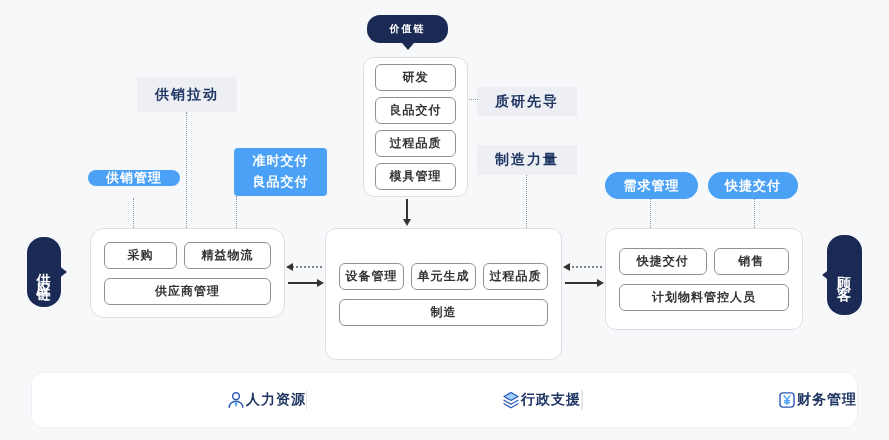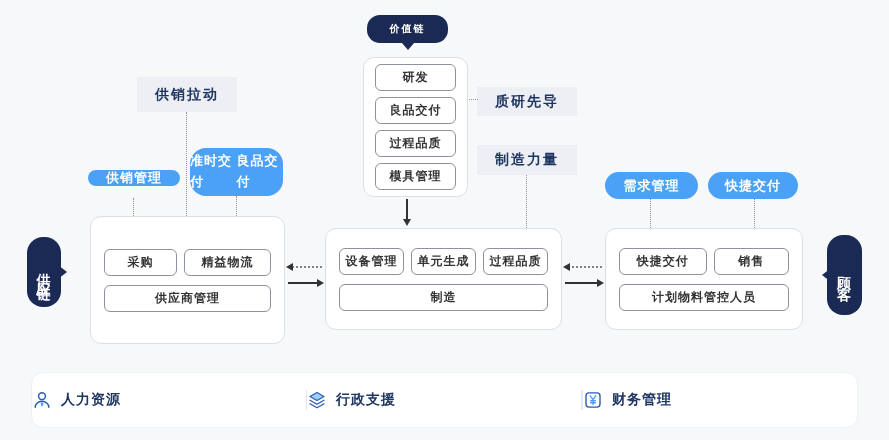--- a/index.html
+++ b/index.html
@@ -30,55 +30,55 @@
   .vbadge.tail-left::after{content:'';position:absolute;right:31px;top:50%;transform:translateY(-50%);
     border:7px solid transparent;border-right:9px solid var(--navy);}
 
   
   .glabel{position:absolute;background:var(--label-bg);color:var(--navy-text);font-weight:bold;
     font-size:14px;letter-spacing:2px;display:flex;align-items:center;justify-content:center;}
 
   
   .pill{position:absolute;background:var(--blue);color:#fff;font-weight:bold;font-size:13px;
     letter-spacing:1px;border-radius:14px;display:flex;align-items:center;justify-content:center;z-index:2;}
-  .pill.two-line{flex-direction:row;border-radius:16px;line-height:1.6;}
+  .pill.two-line{flex-direction:column;border-radius:4px;line-height:1.6;margin-left:44px;}
 
   
   .panel{position:absolute;background:var(--white);border:1px solid var(--border-light);
     border-radius:11px;display:flex;flex-direction:column;justify-content:center;gap:9px;padding:0 13px;z-index:1;}
   .chip{border:1px solid var(--border-dark);border-radius:6px;background:var(--white);color:var(--ink);
     font-size:12px;font-weight:600;letter-spacing:1px;height:27px;
     display:flex;align-items:center;justify-content:center;}
   .row{display:flex;gap:7px;}
   .row .chip{flex:1;}
   .row .chip.narrow{flex:0.83;}
   .row .chip.wide{flex:1.17;}
   .top-panel{left:363px;top:57px;width:105px;height:140px;gap:6px;padding:0 11px;}
-  .left-panel{left:90px;top:216px;width:195px;height:128px;}
-  .center-panel{left:325px;top:228px;width:237px;height:102px;}
+  .left-panel{left:90px;top:228px;width:195px;height:90px;border-radius:14px;}
+  .center-panel{left:325px;top:228px;width:237px;height:132px;}
   .right-panel{left:605px;top:228px;width:198px;height:102px;}
 
   
   .vdot{position:absolute;width:0;border-left:1px dotted var(--dotted);}
   .hdot{position:absolute;height:0;border-top:1px dotted var(--dotted);}
   .arr{position:absolute;height:0;}
   .arr.dotl{border-top:2px dotted #7d838c;}
   .arr.dotl::before{content:'';position:absolute;left:-2px;top:-5px;width:0;height:0;
     border:4px solid transparent;border-right:7px solid var(--arrow);border-left:none;}
   .arr.solr{border-top:2px solid var(--arrow);}
   .arr.solr::after{content:'';position:absolute;right:-2px;top:-5px;width:0;height:0;
     border:4px solid transparent;border-left:7px solid var(--arrow);border-right:none;}
   .arr-down{position:absolute;width:0;border-left:2px solid var(--arrow);}
   .arr-down::after{content:'';position:absolute;top:100%;left:-5px;width:0;height:0;
     border:4px solid transparent;border-top:7px solid var(--arrow);border-bottom:none;}
 
   
   .footer{position:absolute;left:31px;top:372px;width:827px;height:56px;background:var(--white);
     border:1px solid #eef0f3;border-radius:12px;display:flex;align-items:center;}
-  .footer-item{flex:1;display:flex;align-items:center;justify-content:flex-start;gap:9px;
+  .footer-item{flex:1;display:flex;align-items:center;justify-content:flex-end;
     color:var(--navy-text);font-size:14px;font-weight:bold;letter-spacing:1px;}
   .fdiv{width:1px;height:20px;background:var(--divider);}
   .footer svg{display:block;}
 </style>
 </head>
 <body>
 
 <div class="stage">
 
   <div class="bubble">

